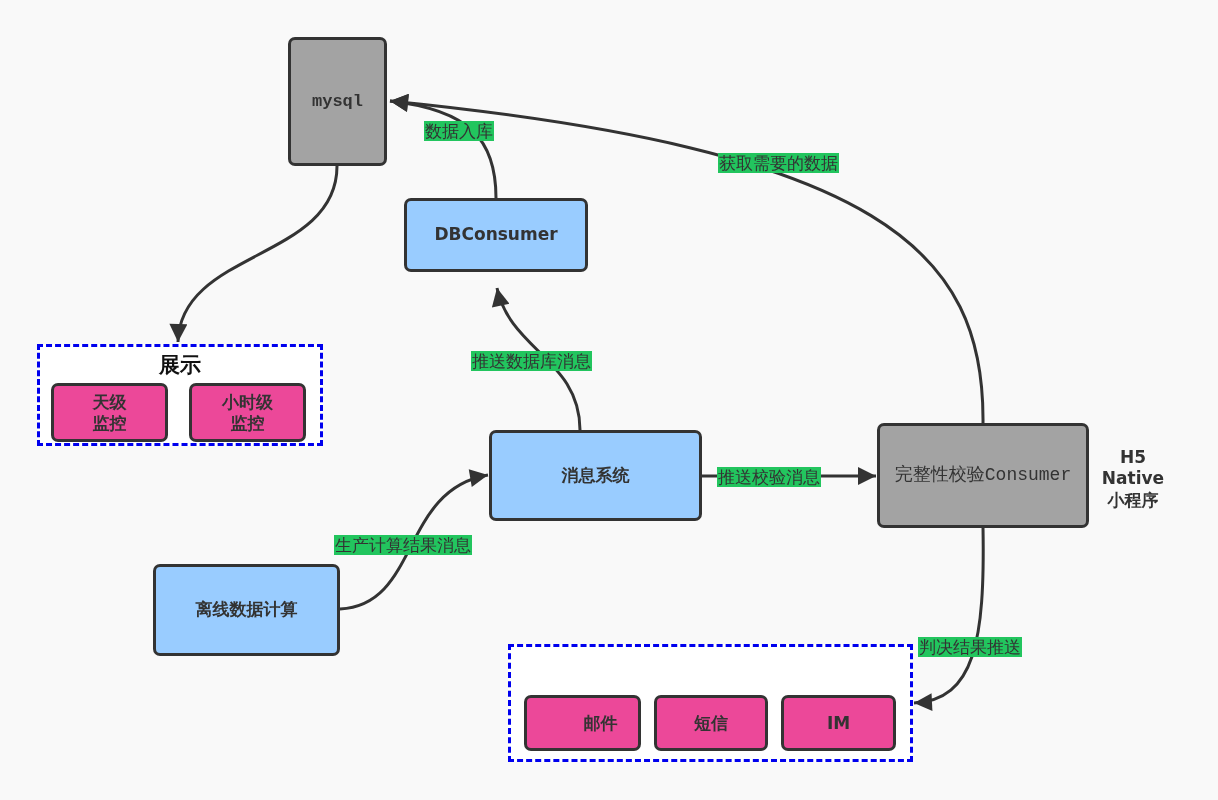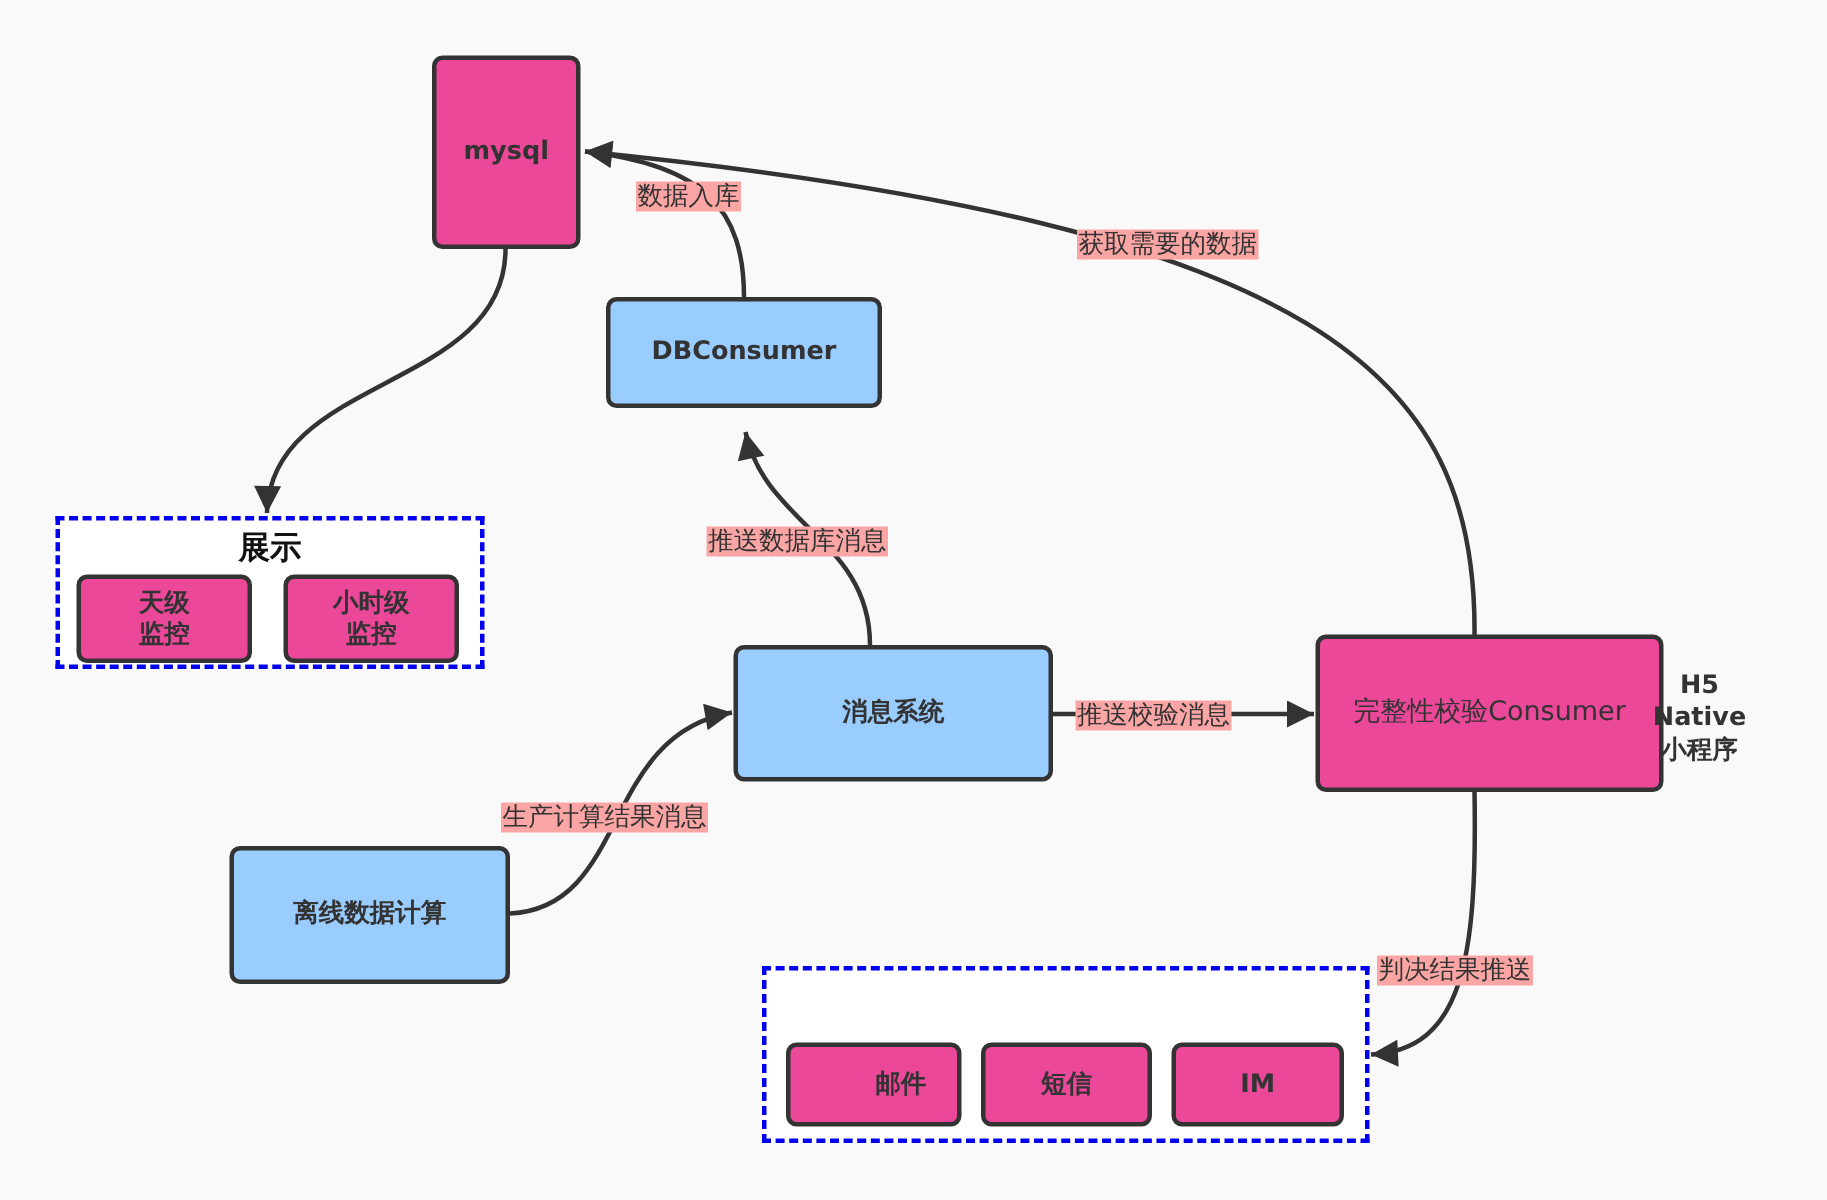--- a/index.html
+++ b/index.html
@@ -2,28 +2,28 @@
 <html><head>
 <meta charset="utf-8">
 <style>
   html, body { margin: 0; padding: 0; }
   body { width: 1218px; height: 800px; background: #f9f9f9; position: relative; overflow: hidden;
          font-family: "DejaVu Sans", "Liberation Sans", sans-serif; color: #333; }
   svg.edges { position: absolute; left: 0; top: 0; width: 1218px; height: 800px; }
   .node { position: absolute; box-sizing: border-box; border: 3px solid #333; border-radius: 7px;
           display: flex; align-items: center; justify-content: center; text-align: center;
           font-size: 17px; font-weight: bold; color: #333; line-height: 1.25; }
-  .red { background: #ec4899; }
+  .red { background: #a3a3a3; font-family: Liberation Mono, monospace; }
   .blue { background: #99ccff; }
   .red.plain { font-weight: normal; font-size: 18px; }
   .group { position: absolute; box-sizing: border-box; border: 3px dashed #0000ee; background: #ffffff; }
   .group-title { position: absolute; left: 0; right: 0; text-align: center; font-size: 21px; font-weight: bold; color: #111; }
   .sub { position: absolute; box-sizing: border-box; border: 3px solid #333; border-radius: 7px; background: #ec4899;
          display: flex; flex-direction: column; align-items: center; justify-content: center; font-size: 17px; font-weight: bold; color: #333; line-height: 1.2; }
-  .elabel { position: absolute; background: #fca5a5; font-size: 17px; color: #333; padding: 0 1px; white-space: nowrap; line-height: 1.2; }
+  .elabel { position: absolute; background: #22c55e; font-size: 17px; color: #333; padding: 0 1px; white-space: nowrap; line-height: 1.2; }
   .side-note { position: absolute; text-align: center; font-size: 17px; font-weight: bold; color: #333; line-height: 1.25; }
 </style>
 </head>
 <body>
 
 <svg class="edges" viewBox="0 0 1218 800">
   <defs>
     <marker id="arr" markerWidth="10" markerHeight="10" refX="9" refY="5" orient="auto" markerUnits="userSpaceOnUse">
       <path d="M0,0 L10,5 L0,10 Z" fill="#333"></path>
     </marker>
@@ -56,21 +56,21 @@
 </div>
 
 <div class="node blue" style="left:489px;top:430px;width:213px;height:91px;">
   <span>消息系统</span>
 </div>
 
 <div class="node blue" style="left:153px;top:564px;width:187px;height:92px;">
   <span>离线数据计算</span>
 </div>
 
-<div class="node red plain" style="left:877px;top:423px;width:232px;height:105px;">
+<div class="node red plain" style="left:877px;top:423px;width:212px;height:105px;">
   <span>完整性校验Consumer</span>
 </div>
 
 <div class="side-note" style="left:1097px;top:447px;width:72px;">
   <div>H5</div>
   <div>Native</div>
   <div>小程序</div>
 </div>
 
 <div class="group" style="left:37px;top:344px;width:286px;height:102px;">

